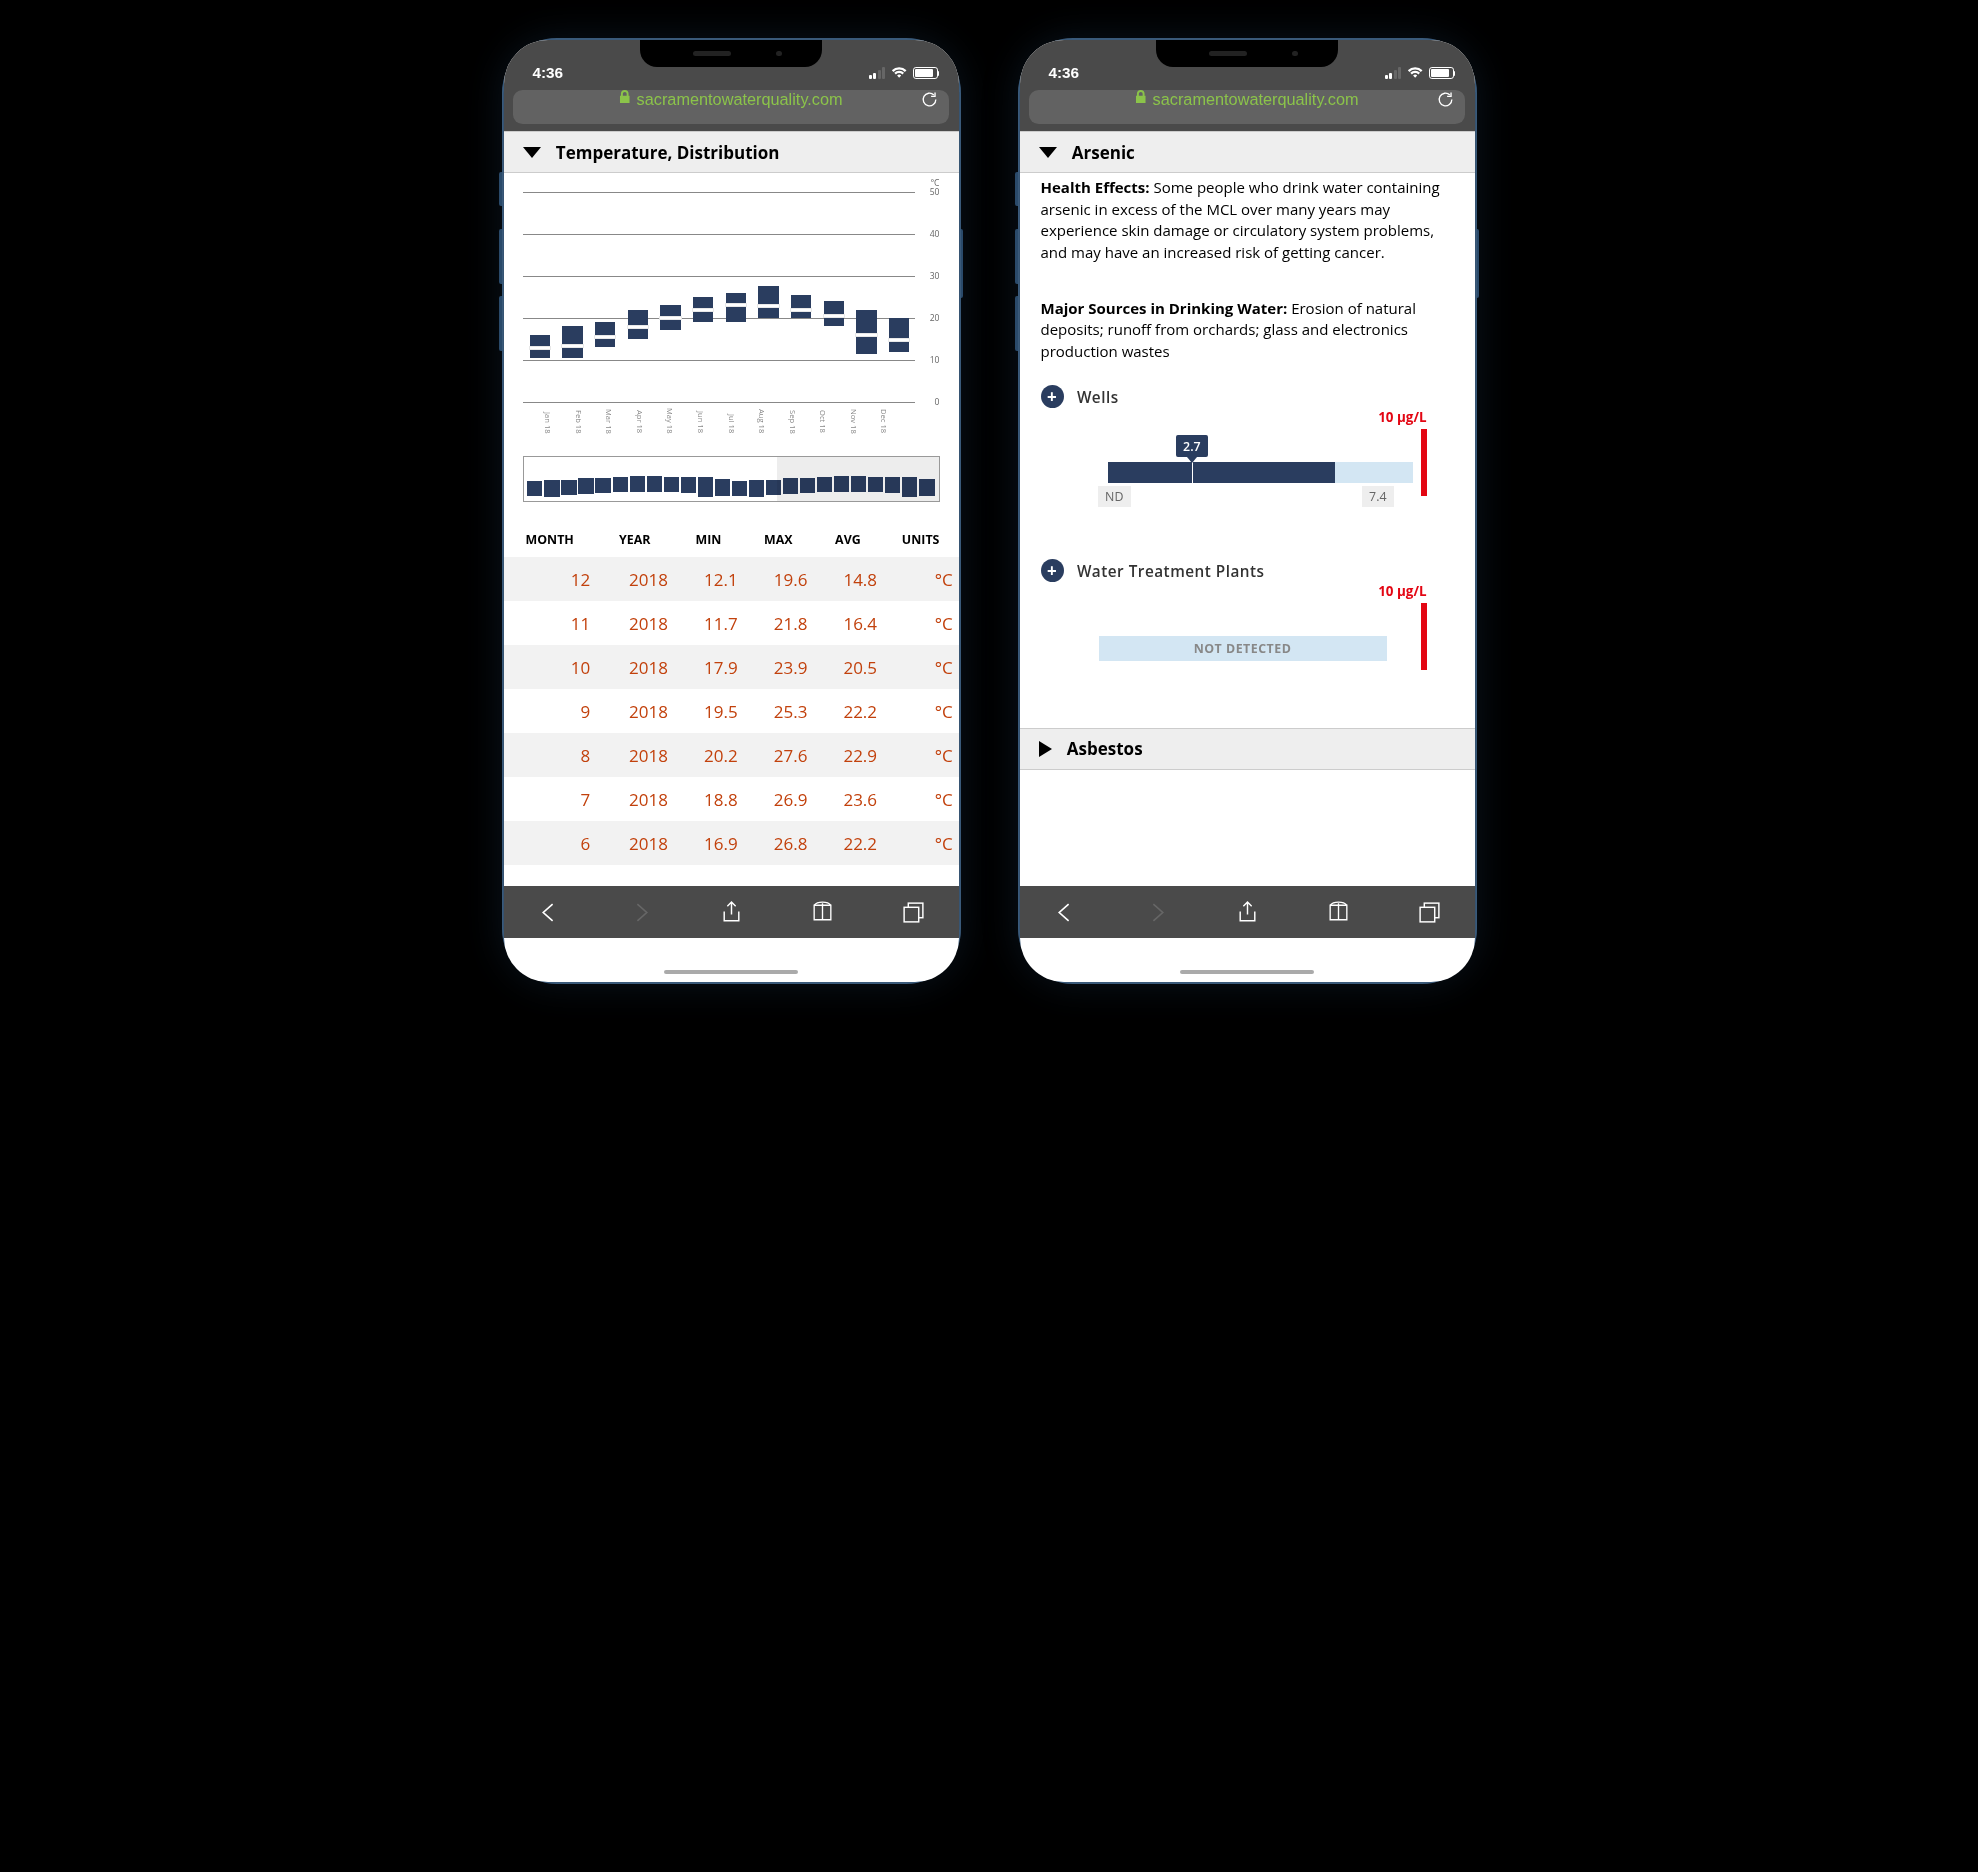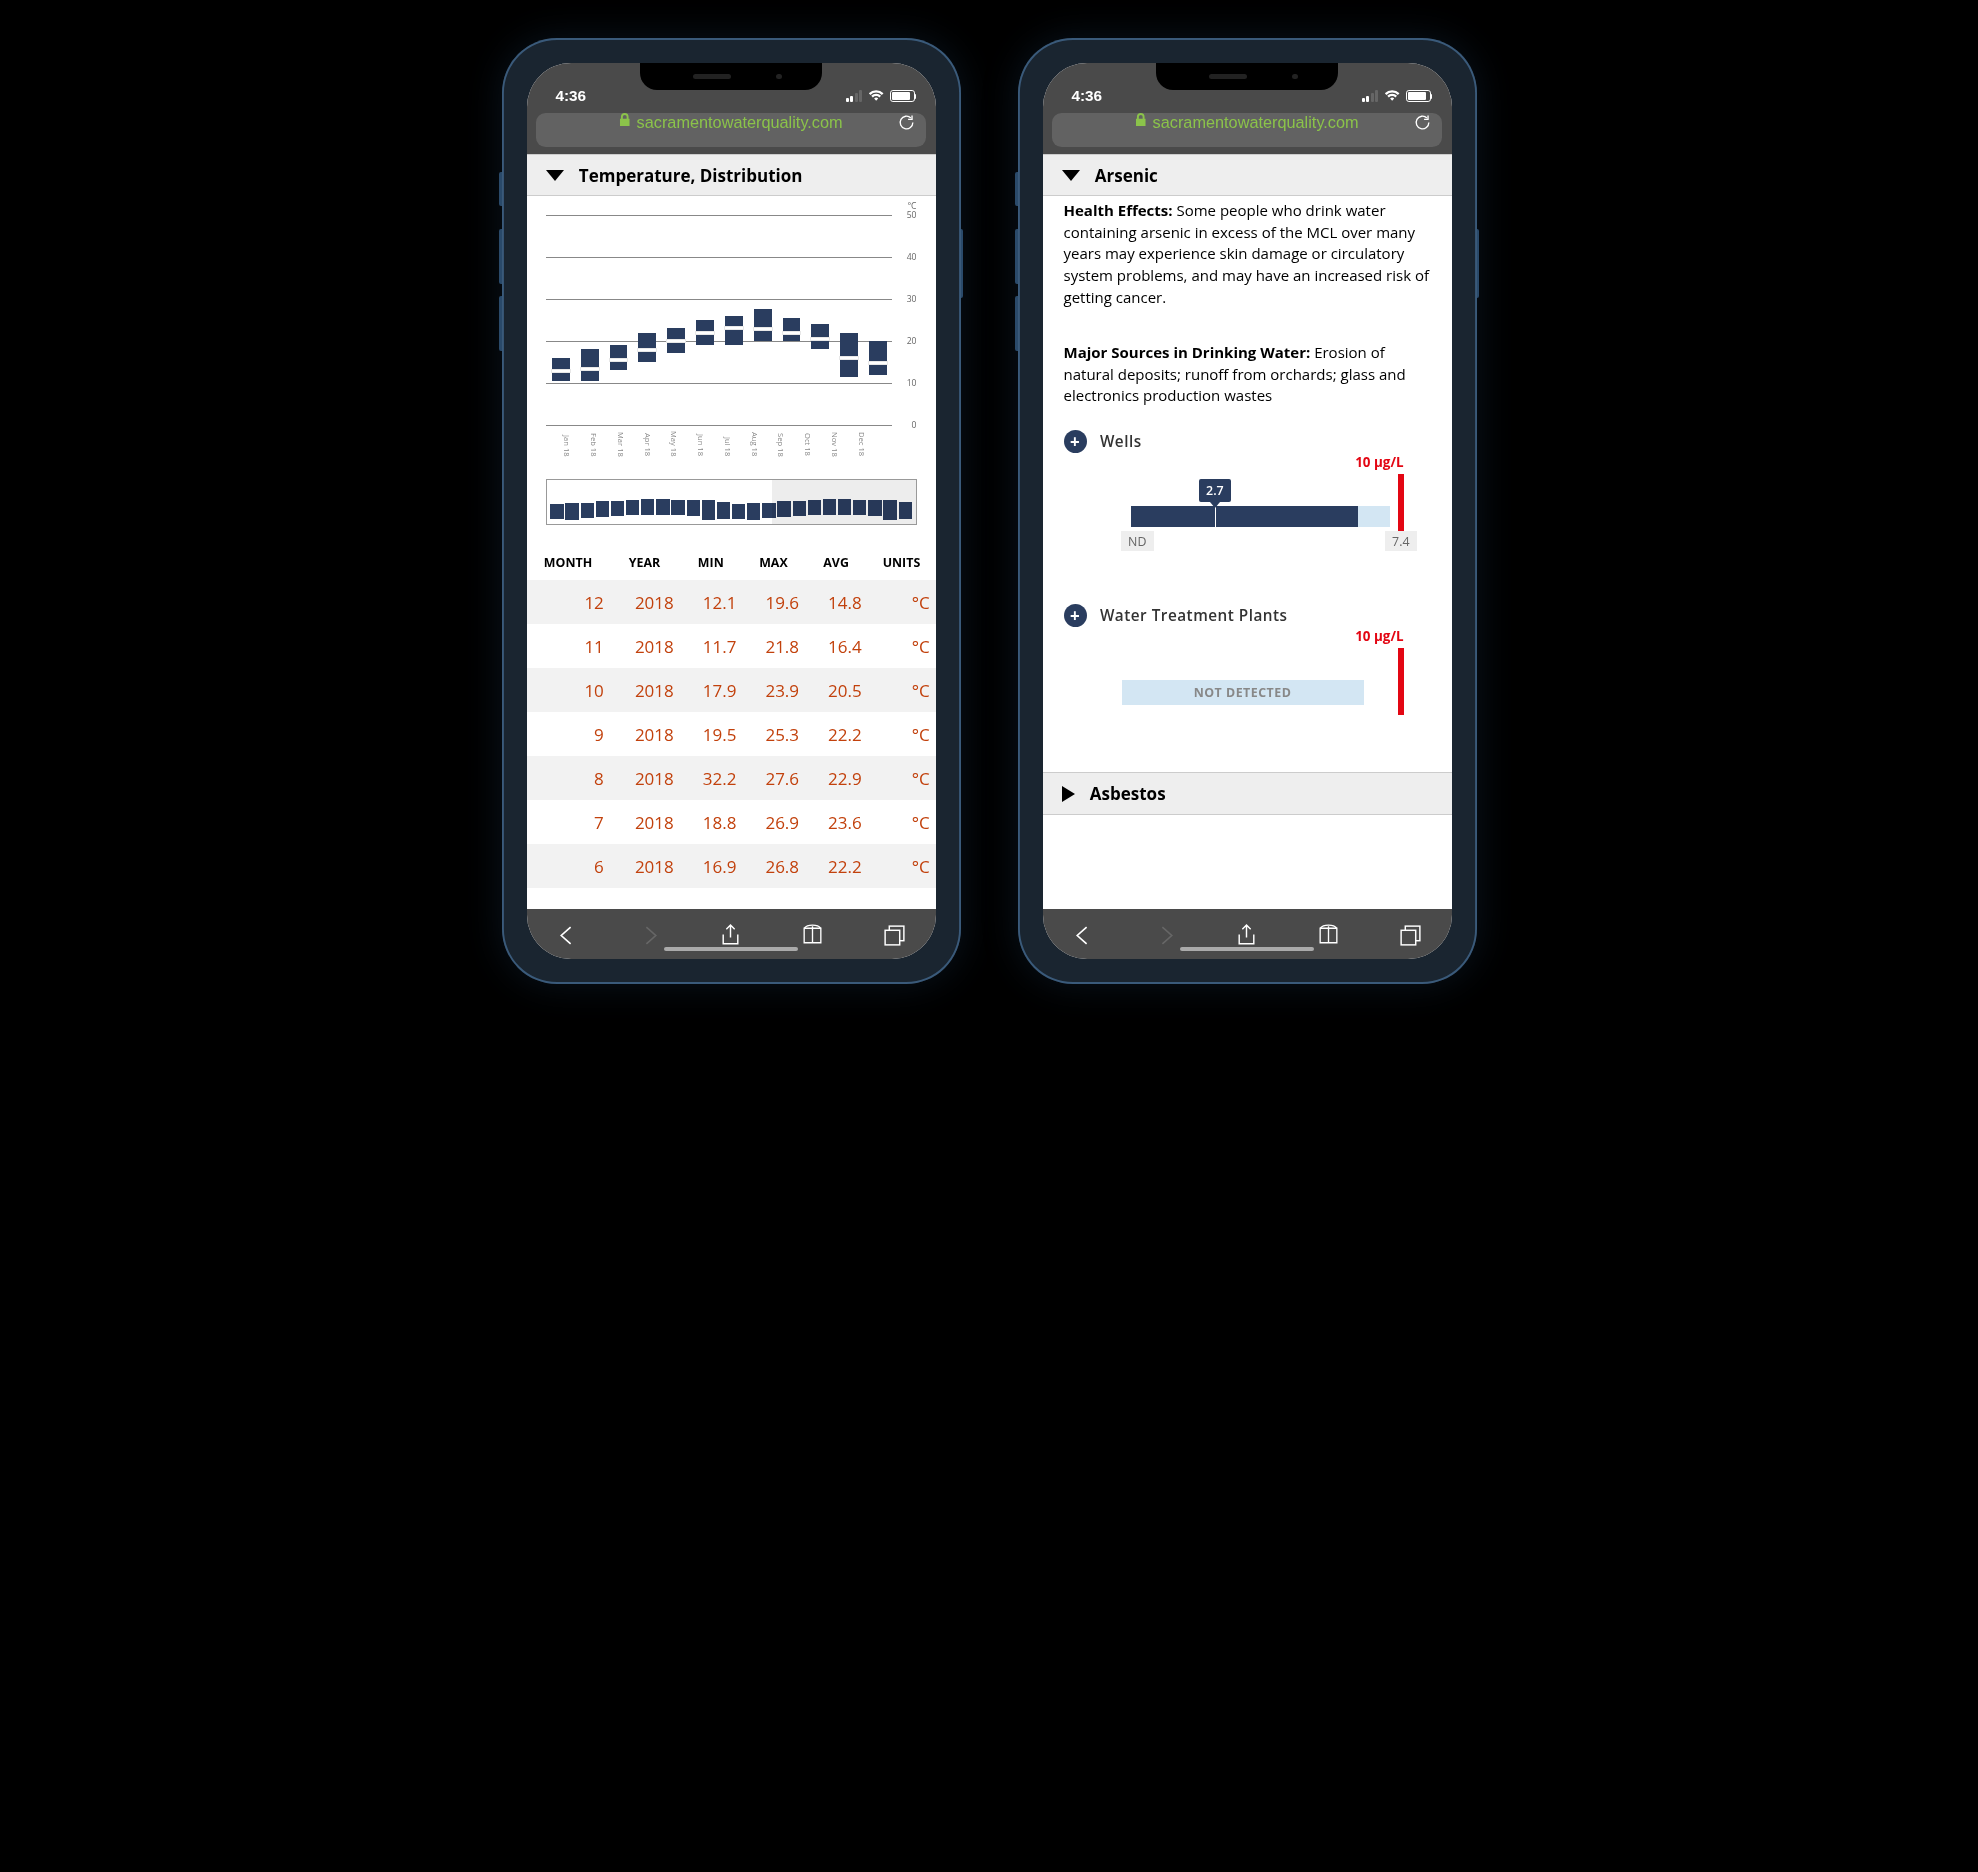--- a/index.html
+++ b/index.html
@@ -9,21 +9,21 @@
   display: flex;
   justify-content: center;
   gap: 57px;
   padding: 38px;
 }
 .phone {
   width: 459px;
   height: 946px;
   background: #1a2530;
   border-radius: 55px;
-  padding: 25px;
+  padding: 2px;
   box-shadow: inset 0 0 0 1.9px #3a5a7a, 0 0 38px rgba(50,100,150,0.2);
   position: relative;
 }
 .phone-inner {
   width: 100%;
   height: 100%;
   background: #fff;
   border-radius: 44px;
   overflow: hidden;
   position: relative;
@@ -346,21 +346,21 @@
               <td>9</td>
               <td>2018</td>
               <td>19.5</td>
               <td>25.3</td>
               <td>22.2</td>
               <td>°C</td>
             </tr>
             <tr>
               <td>8</td>
               <td>2018</td>
-              <td>32.2</td>
+              <td>20.2</td>
               <td>27.6</td>
               <td>22.9</td>
               <td>°C</td>
             </tr>
             <tr>
               <td>7</td>
               <td>2018</td>
               <td>18.8</td>
               <td>26.9</td>
               <td>23.6</td>

